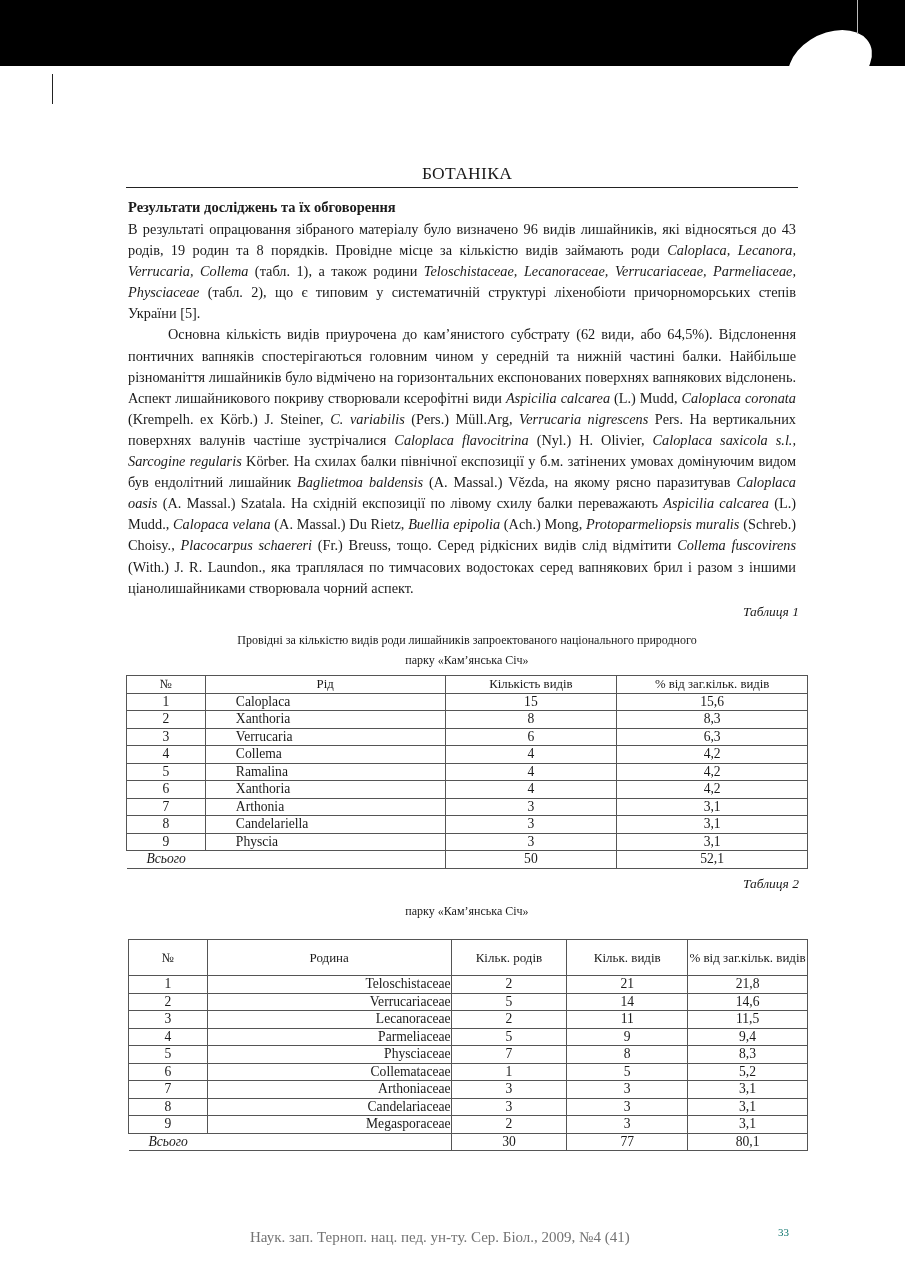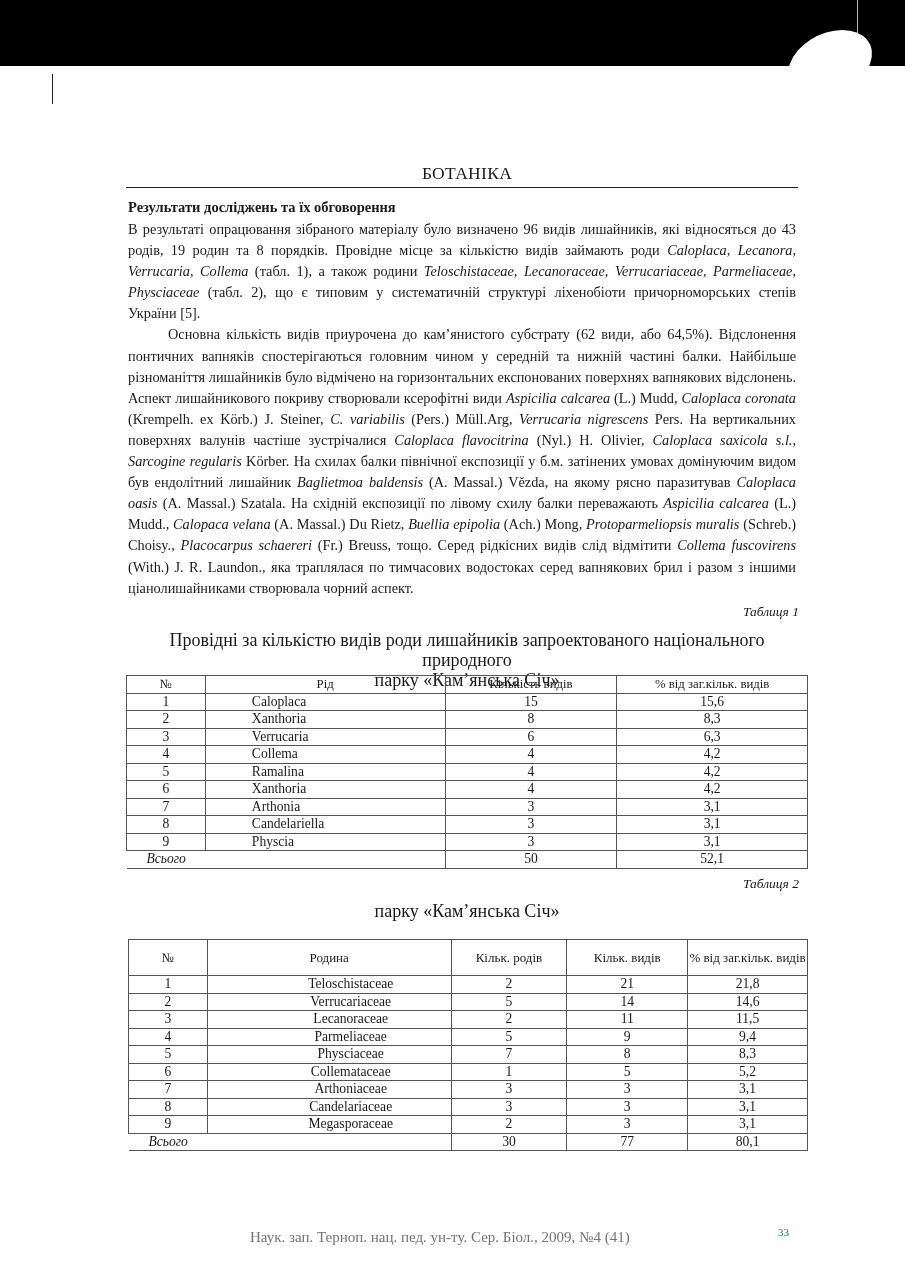--- a/index.html
+++ b/index.html
@@ -38,32 +38,32 @@
     font-size: 14.3px; line-height: 21.1px; text-align: justify;
   }
   .body-text p { margin: 0; }
   .body-text p.indent { text-indent: 40px; }
   .body-text i { font-style: italic; }
   .table-label {
     position: absolute; right: 106px; font-style: italic; font-size: 13.5px;
   }
   .table-caption {
     position: absolute; left: 126px; width: 682px; text-align: center;
-    font-size: 18px; line-height: 20px;
+    font-size: 12px; line-height: 20px;
   }
   table.data {
     position: absolute; border-collapse: collapse; font-size: 13.6px;
   }
   table.data td, table.data th {
     border: 1px solid #555; padding: 0; font-weight: normal; height: 16.5px; line-height: 16px;
   }
   table.data th { text-align: center; }
   table.data td.c { text-align: center; }
-  table.data td.l { text-align: left; padding-left: 46px; }
-  table.data td.l2 { text-align: center; padding-left: 43px; }
+  table.data td.l { text-align: left; padding-left: 30px; }
+  table.data td.l2 { text-align: right; padding-left: 43px; }
   table.data td.total { text-align: left; padding-left: 20px; border-left: none; font-style: italic; }
   #t1 { left: 126px; top: 675px; width: 682px; }
   #t1 th { font-size: 12.8px; }
   #t2 { left: 128px; top: 939px; width: 680px; }
   #t2 th { font-size: 13px; height: 35px; line-height: 17px; }
   .footer {
     position: absolute; left: 250px; top: 1229px; font-size: 15px; color: #737373;
   }
   .page-number {
     position: absolute; left: 778px; top: 1226px; font-size: 11px; color: #0f766e;

